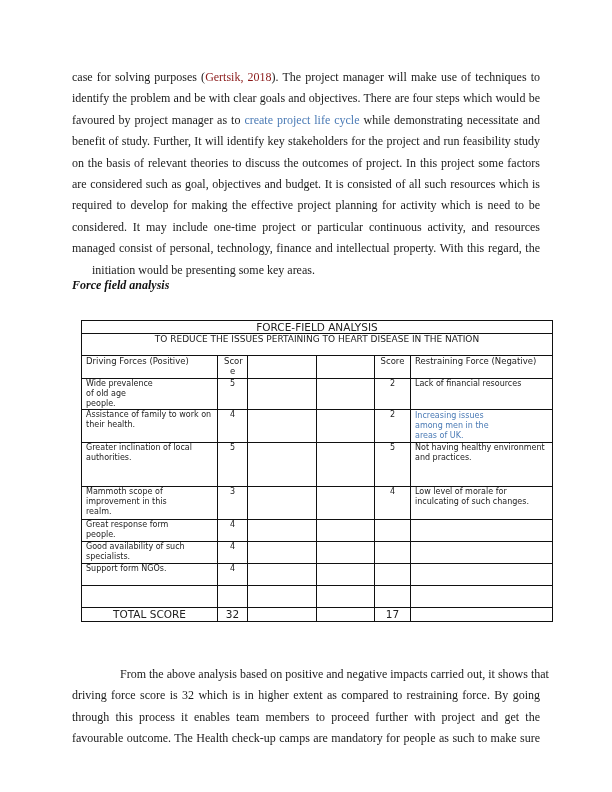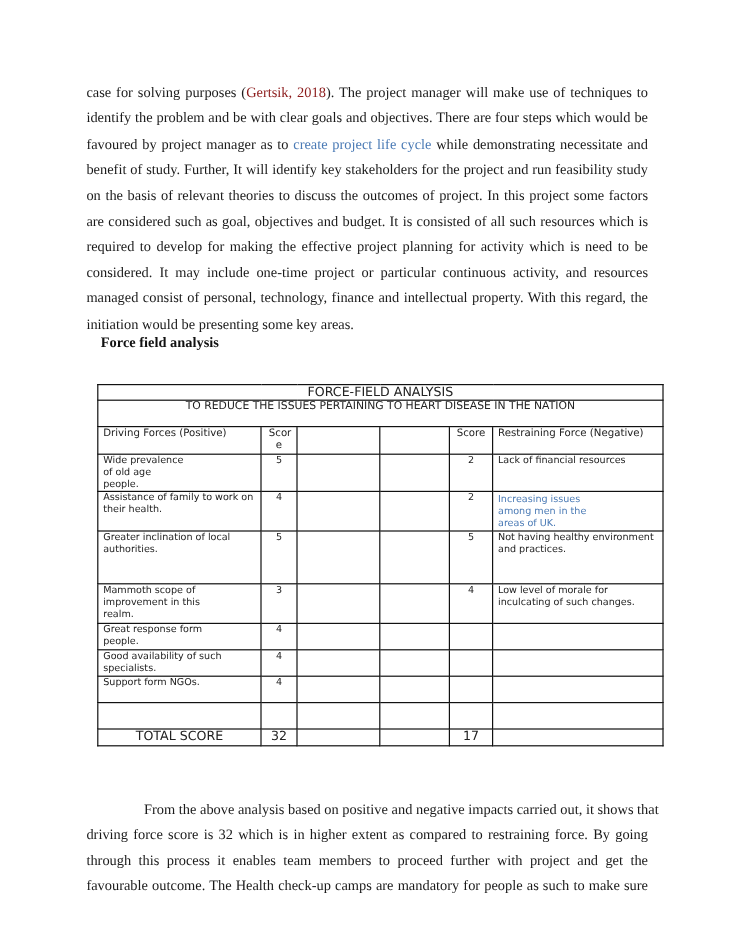--- a/index.html
+++ b/index.html
@@ -4,26 +4,26 @@
 <style>
   html, body { margin: 0; padding: 0; background: #ffffff; }
   body { width: 612px; height: 792px; position: relative; overflow: hidden; }
   .page { position: absolute; left: 0; top: 0; width: 612px; height: 792px; background: #fff; border-radius: 10px; }
   .para {
     position: absolute; left: 72px; width: 468px;
     font-family: "Liberation Serif", serif; font-size: 12px; color: #1a1a1a;
     line-height: 21.4px; text-align: justify;
   }
   .para .line { display: block; height: 21.4px; white-space: nowrap; text-align-last: justify; }
-  .para .line.last { text-align-last: left; }
+  .para .line.last { text-align-last: left; margin-left: 20px; }
   .cite { color: #8b1a1a; }
   .link { color: #4a7ab5; }
   .heading {
-    position: absolute; left: 84px; top: 278px;
-    font-family: "Liberation Serif", serif; font-size: 12px; font-weight: bold; color: #111;
+    position: absolute; left: 72px; top: 278px;
+    font-family: "Liberation Serif", serif; font-size: 12px; font-weight: bold; font-style: italic; color: #111;
   }
   table.ffa {
     position: absolute; left: 81px; top: 320px;
     border-collapse: collapse; table-layout: fixed; width: 471px;
     font-family: "DejaVu Sans", sans-serif; color: #222;
   }
   table.ffa td { border: 1px solid #111; padding: 0 4px; vertical-align: top; font-size: 8px; line-height: 10px; overflow: hidden; }
   td.title { text-align: center; font-size: 10.5px !important; line-height: 12px !important; padding-top: 0; }
   td.subtitle { text-align: center; font-size: 9px !important; line-height: 11px !important; }
   td.hdr { font-size: 8.5px !important; }

